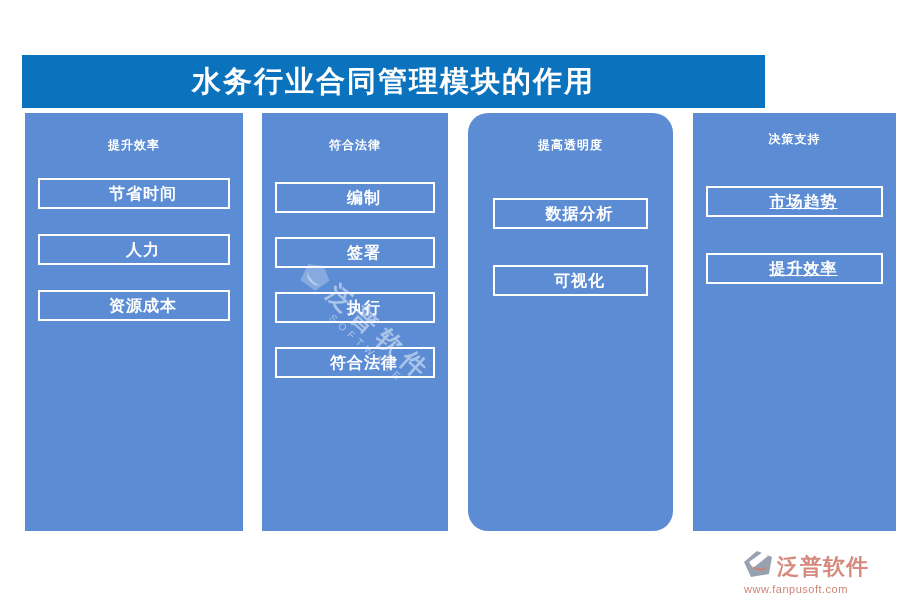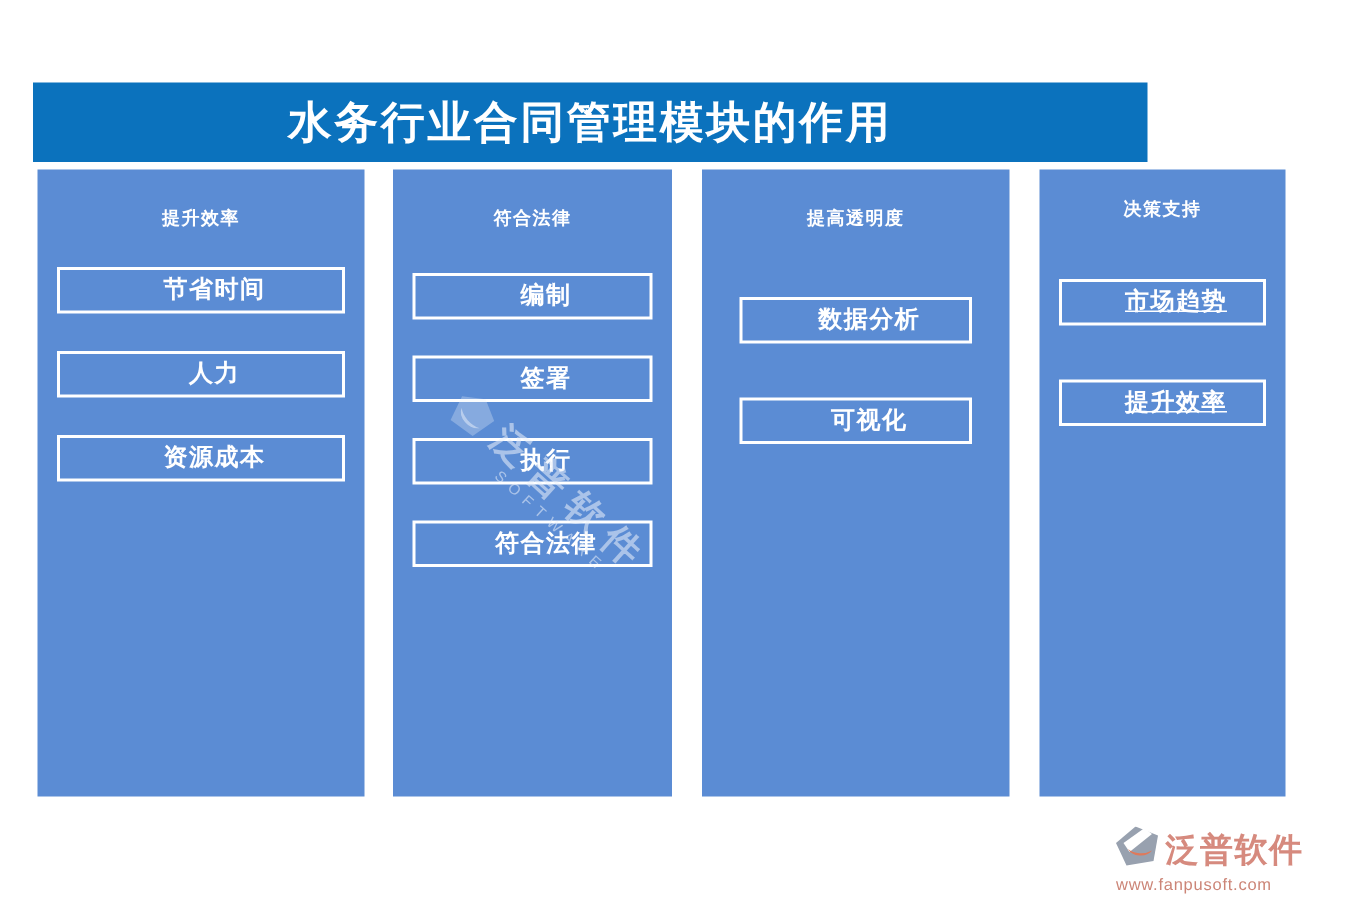--- a/index.html
+++ b/index.html
@@ -21,22 +21,22 @@
     font-size:29px;font-weight:bold;letter-spacing:2px;
   }
 
   
   .column{
     position:absolute;top:113px;height:418px;
     background:var(--column-bg,#5b8cd4);
   }
   .col-0{left:25px;width:218px;}
   .col-1{left:262px;width:186px;}
-  .col-2{left:468px;width:205px;}
-  .col-3{left:693px;width:164px;}
+  .col-2{left:468px;width:205px;border-radius:20px;}
+  .col-3{left:693px;width:203px;}
 
   .col-header{
     padding-top:19px;line-height:26px;text-align:center;
     color:var(--box-text,#ffffff);font-size:12px;font-weight:bold;letter-spacing:1px;
   }
   .col-3 .col-header{padding-top:13px;}
 
   .box{
     border:2px solid var(--box-border,#ffffff);
     height:27px;line-height:27px;text-align:center;

